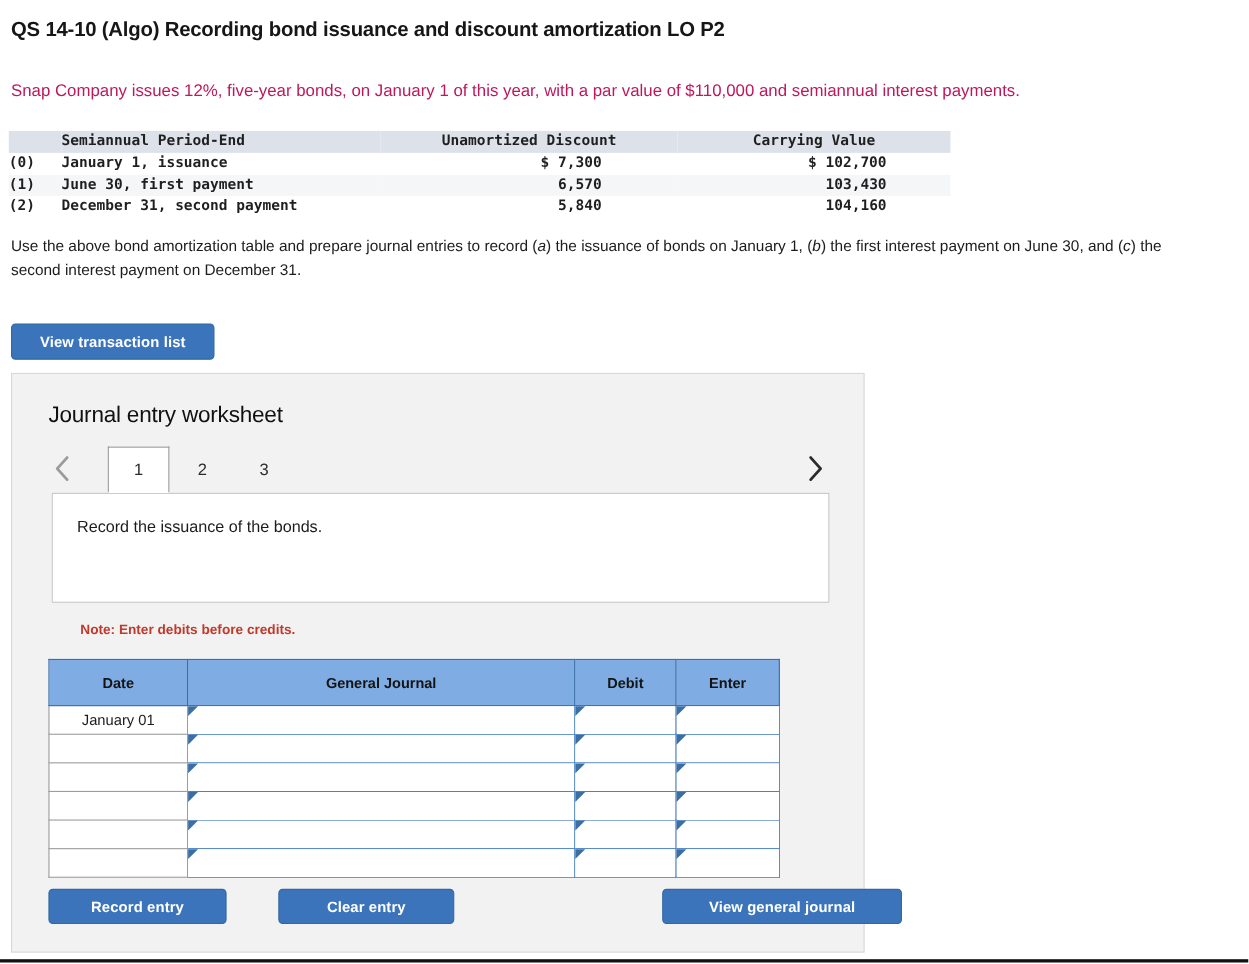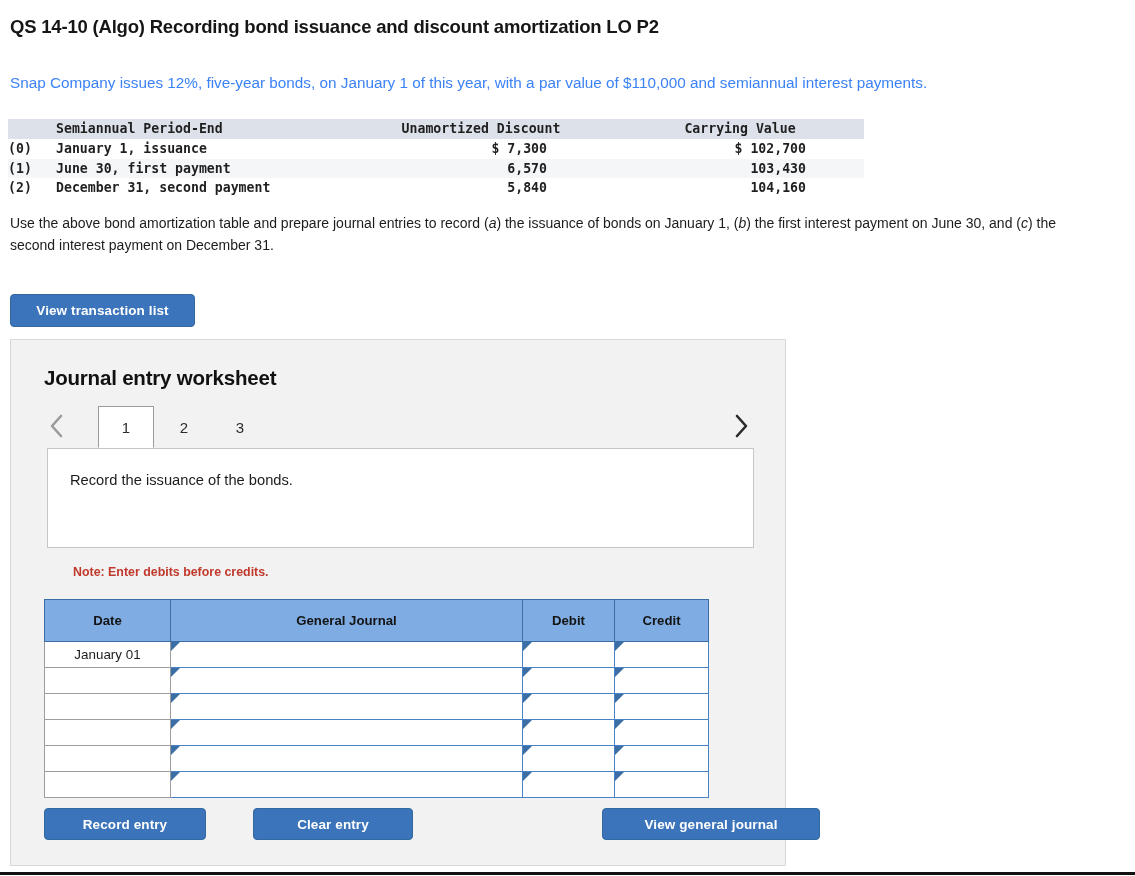--- a/index.html
+++ b/index.html
@@ -32,21 +32,21 @@
     white-space: nowrap;
   }
 
   .q-intro {
     position: absolute;
     left: 10px;
     top: 72px;
     width: 1105px;
     font-size: 15.3px;
     line-height: 21px;
-    color: #3b82f6;
+    color: #be185d;
   }
 
   
   .amort {
     position: absolute;
     left: 8px;
     top: 119px;
     width: 856px;
     border-collapse: collapse;
     font-family: "DejaVu Sans Mono", "Liberation Mono", monospace;
@@ -115,21 +115,21 @@
     height: 527px;
     background: #f2f2f2;
     border: 1px solid #d8d8d8;
   }
 
   .panel-title {
     position: absolute;
     left: 33px;
     top: 26px;
     font-size: 20.5px;
-    font-weight: bold;
+    font-weight: normal;
     color: #111111;
     letter-spacing: -0.2px;
   }
 
   
   .tabstrip {
     position: absolute;
     left: 33px;
     top: 66px;
     width: 710px;
@@ -362,21 +362,21 @@
         <col class="col-date">
         <col class="col-journal">
         <col class="col-debit">
         <col class="col-credit">
       </colgroup>
       <thead>
         <tr>
           <th>Date</th>
           <th>General Journal</th>
           <th>Debit</th>
-          <th>Credit</th>
+          <th>Enter</th>
         </tr>
       </thead>
       <tbody>
         <tr>
           <td class="cell-date">January 01</td>
           <td class="cell-input"></td>
           <td class="cell-input"></td>
           <td class="cell-input"></td>
         </tr>
         <tr>

